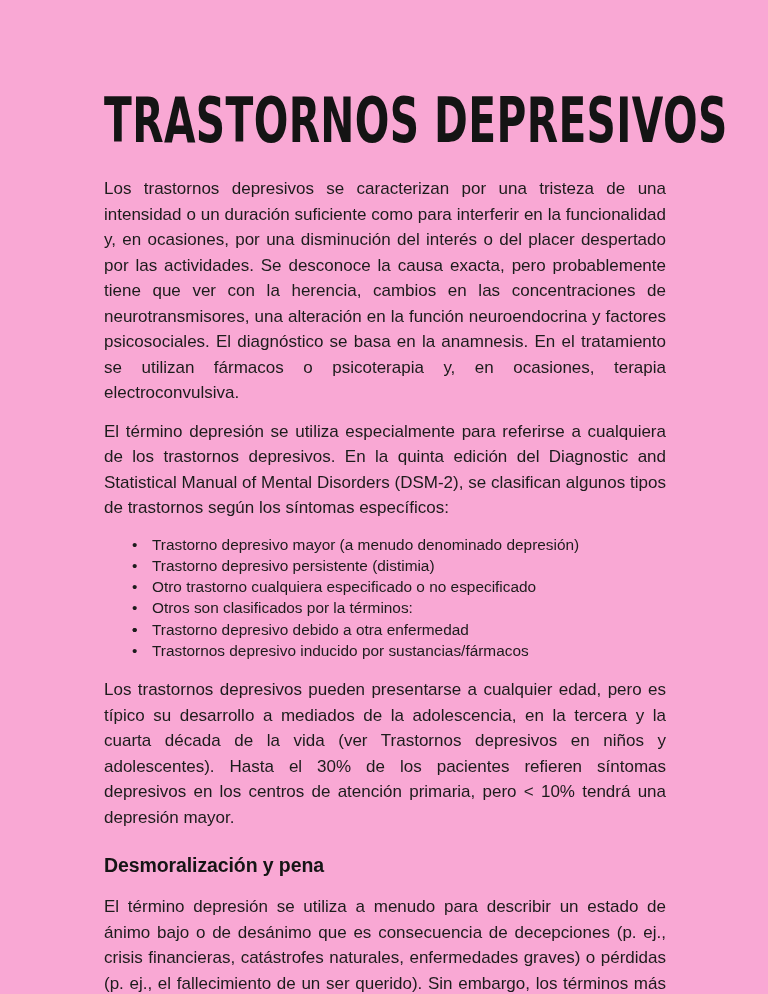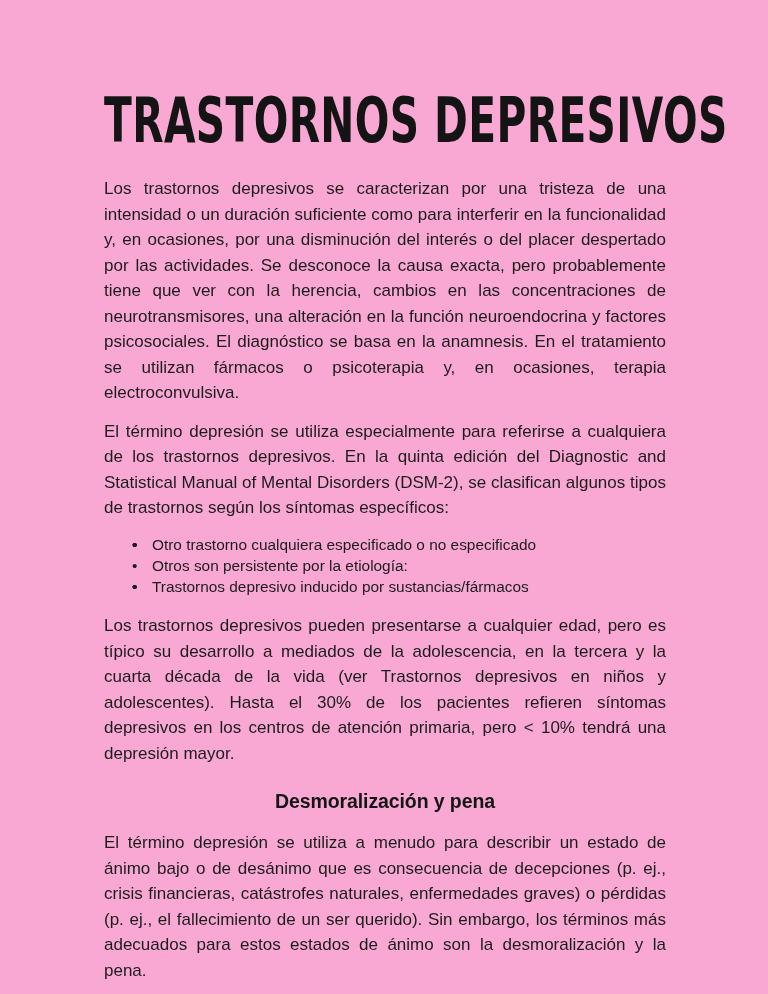--- a/index.html
+++ b/index.html
@@ -86,56 +86,59 @@
     font-size: 15.4px;
   }
 
   
   .section-heading {
     font-size: 19.5px;
     line-height: 26px;
     font-weight: 700;
     color: #151515;
     margin: 22px 0 16px 0;
-    text-align: center;
+    text-align: left;
     letter-spacing: -0.1px;
   }
 </style>
 </head>
 <body>
 
 <div class="page">
   <div class="content">
 
     <h1 class="doc-title">TRASTORNOS DEPRESIVOS</h1>
 
     <p class="para">Los trastornos depresivos se caracterizan por una tristeza de una intensidad o un duración suficiente como para interferir en la funcionalidad y, en ocasiones, por una disminución del interés o del placer despertado por las actividades. Se desconoce la causa exacta, pero probablemente tiene que ver con la herencia, cambios en las concentraciones de neurotransmisores, una alteración en la función neuroendocrina y factores psicosociales. El diagnóstico se basa en la anamnesis. En el tratamiento se utilizan fármacos o psicoterapia y, en ocasiones, terapia electroconvulsiva.</p>
 
     <p class="para">El término depresión se utiliza especialmente para referirse a cualquiera de los trastornos depresivos. En la quinta edición del Diagnostic and Statistical Manual of Mental Disorders (DSM-2), se clasifican algunos tipos de trastornos según los síntomas específicos:</p>
 
     <ul class="bullet-list">
       <li>
         <span class="bullet-dot">•</span>
+        <span>Trastorno depresivo mayor (a menudo denominado depresión)</span>
       </li>
       <li>
         <span class="bullet-dot">•</span>
+        <span>Trastorno depresivo persistente (distimia)</span>
       </li>
       <li>
         <span class="bullet-dot">•</span>
         <span>Otro trastorno cualquiera especificado o no especificado</span>
       </li>
       <li>
         <span class="bullet-dot">•</span>
-        <span>Otros son persistente por la etiología:</span>
+        <span>Otros son clasificados por la términos:</span>
       </li>
       <li>
         <span class="bullet-dot">•</span>
       </li>
       <li>
         <span class="bullet-dot">•</span>
+        <span>Trastorno depresivo debido a otra enfermedad</span>
       </li>
       <li>
         <span class="bullet-dot">•</span>
         <span>Trastornos depresivo inducido por sustancias/fármacos</span>
       </li>
     </ul>
 
     <p class="para">Los trastornos depresivos pueden presentarse a cualquier edad, pero es típico su desarrollo a mediados de la adolescencia, en la tercera y la cuarta década de la vida (ver Trastornos depresivos en niños y adolescentes). Hasta el 30% de los pacientes refieren síntomas depresivos en los centros de atención primaria, pero &lt; 10% tendrá una depresión mayor.</p>
 
     <h2 class="section-heading">Desmoralización y pena</h2>

